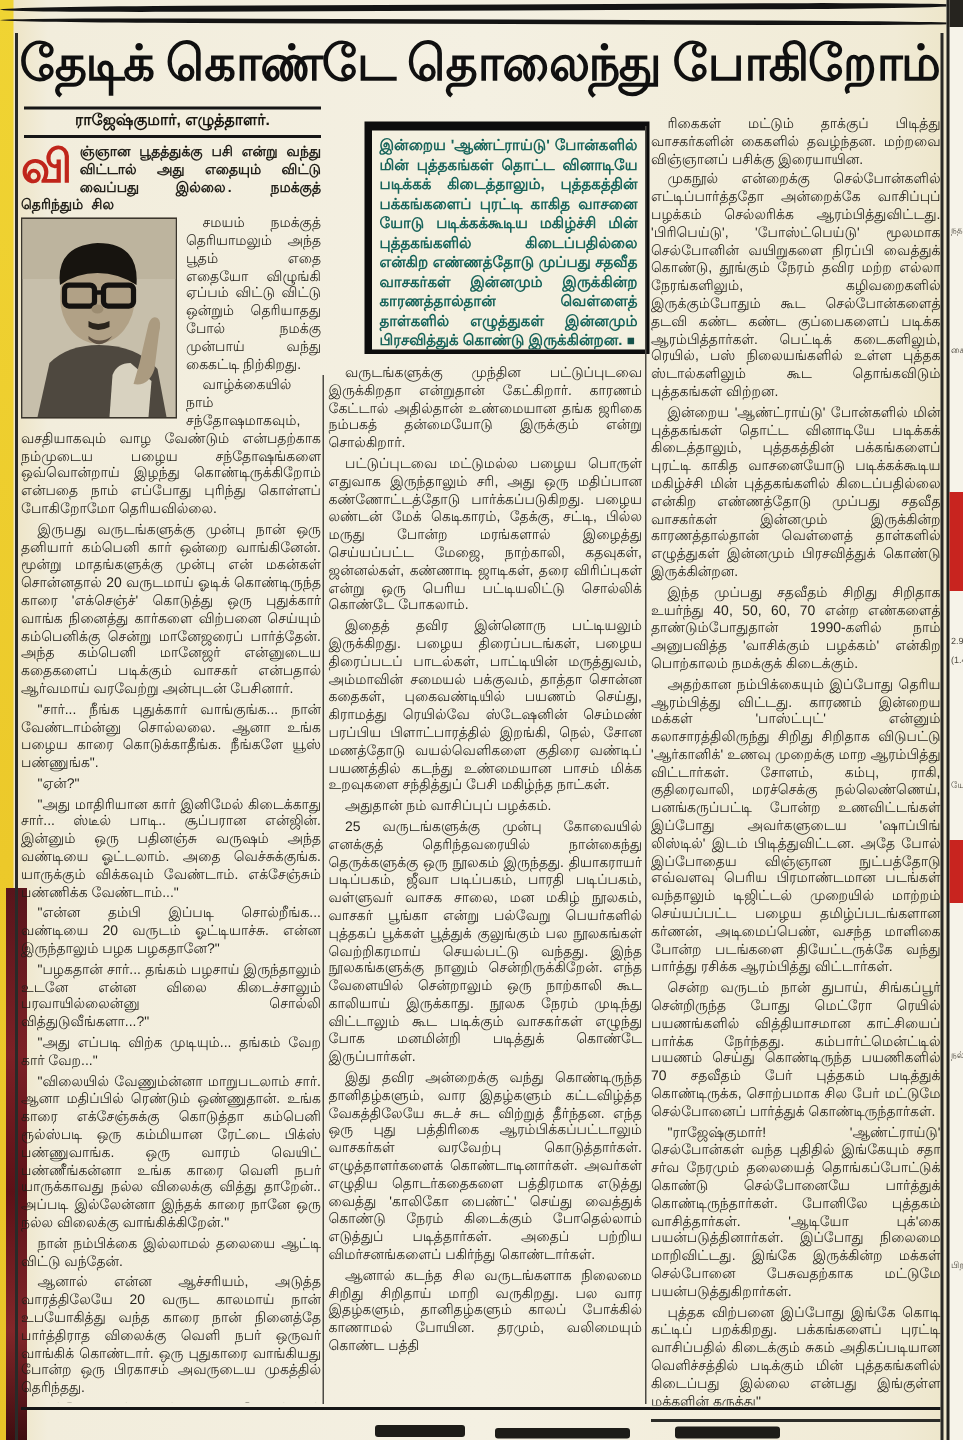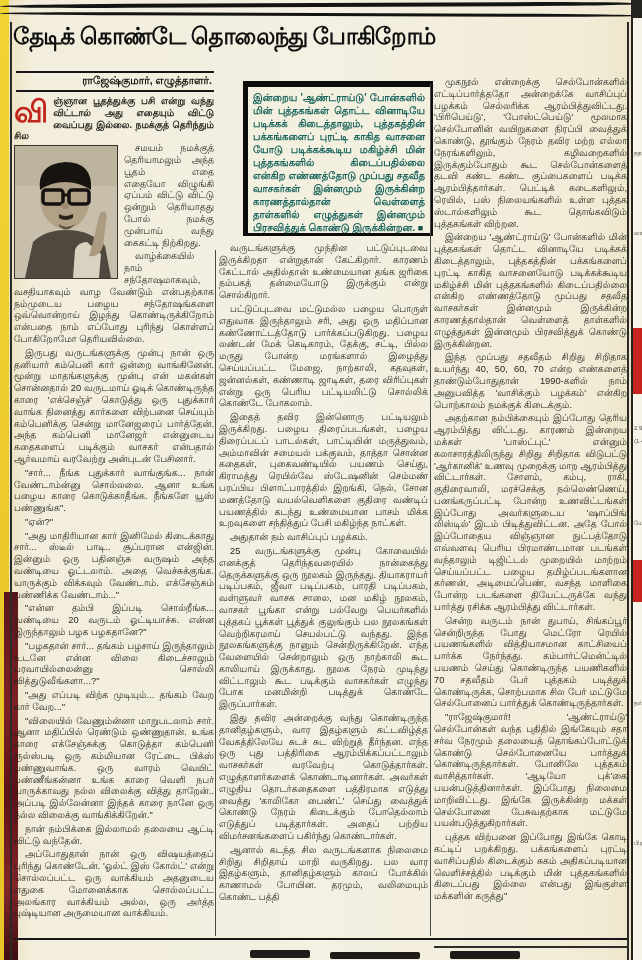--- a/index.html
+++ b/index.html
@@ -9,34 +9,34 @@
     font-family:"Liberation Sans", sans-serif;color:#1d1b16;
   }
   .abs{position:absolute;}
   
   .topline{left:0;width:642px;background:#141414;border-radius:40%/100%;}
   
   .vframe{width:2px;background:#2a2a28;}
   
   .headline{
     left:13px;top:23px;width:613px;height:50px;
-    font-size:23px;font-weight:800;letter-spacing:-1px;color:#101010;
+    font-size:33px;font-weight:800;letter-spacing:-1px;color:#101010;
     white-space:nowrap;overflow:hidden;text-align:left;
   }
   
-  .byline{left:18px;top:74px;width:194px;text-align:right;
+  .byline{left:18px;top:74px;width:194px;text-align:center;
     font-size:10.5px;font-weight:700;color:#18160f;}
   .hrule{background:#161616;}
   
   .col{font-size:9.3px;line-height:1.27;text-align:justify;color:#211f19;overflow:hidden;}
   .col p{margin:0 0 2px 0;text-indent:11px;}
   .col-left{left:14px;top:95px;width:200px;height:840px;}
   .col-mid{left:219px;top:243px;width:209px;height:693px;}
   .col-right{left:434px;top:77px;width:193px;height:860px;}
-  .lead-text{font-weight:600;}
+  .lead-text{font-weight:600;font-family:Liberation Mono, monospace;}
   .dropcap{
     float:left;font-size:30px;line-height:0.9;font-weight:800;
     color:#c0251b;padding:2px 5px 0 0;
   }
   .photo-wrap{
     float:left;width:102px;height:132px;margin:2px 6px 2px 0;
     border:1px solid #3a352c;background:#c9c2b0;
   }
   .photo-wrap svg{display:block;width:100%;height:100%;}
   
@@ -116,38 +116,40 @@
         <p>வாழ்க்கையில் நாம் சந்தோஷமாகவும், வசதியாகவும் வாழ வேண்டும் என்பதற்காக நம்முடைய பழைய சந்தோஷங்களை ஒவ்வொன்றாய் இழந்து கொண்டிருக்கிறோம் என்பதை நாம் எப்போது புரிந்து கொள்ளப் போகிறோமோ தெரியவில்லை.</p>
         <p>இருபது வருடங்களுக்கு முன்பு நான் ஒரு தனியார் கம்பெனி கார் ஒன்றை வாங்கினேன். மூன்று மாதங்களுக்கு முன்பு என் மகன்கள் சொன்னதால் 20 வருடமாய் ஓடிக் கொண்டிருந்த காரை 'எக்செஞ்ச்' கொடுத்து ஒரு புதுக்கார் வாங்க நினைத்து கார்களை விற்பனை செய்யும் கம்பெனிக்கு சென்று மானேஜரைப் பார்த்தேன். அந்த கம்பெனி மானேஜர் என்னுடைய கதைகளைப் படிக்கும் வாசகர் என்பதால் ஆர்வமாய் வரவேற்று அன்புடன் பேசினார்.</p>
         <p>"சார்... நீங்க புதுக்கார் வாங்குங்க... நான் வேண்டாம்ன்னு சொல்லலை. ஆனா உங்க பழைய காரை கொடுக்காதீங்க. நீங்களே யூஸ் பண்ணுங்க".</p>
         <p>"ஏன்?"</p>
         <p>"அது மாதிரியான கார் இனிமேல் கிடைக்காது சார்... ஸ்டீல் பாடி.. சூப்பரான என்ஜின். இன்னும் ஒரு பதினஞ்சு வருஷம் அந்த வண்டியை ஓட்டலாம். அதை வெச்சுக்குங்க. யாருக்கும் விக்கவும் வேண்டாம். எக்சேஞ்சும் பண்ணிக்க வேண்டாம்..."</p>
         <p>"என்ன தம்பி இப்படி சொல்றீங்க... வண்டியை 20 வருடம் ஓட்டியாச்சு. என்ன இருந்தாலும் பழக பழகதானே?"</p>
         <p>"பழகதான் சார்... தங்கம் பழசாய் இருந்தாலும் உடனே என்ன விலை கிடைச்சாலும் பரவாயில்லைன்னு சொல்லி வித்துடுவீங்களா...?"</p>
         <p>"அது எப்படி விற்க முடியும்... தங்கம் வேற கார் வேற..."</p>
         <p>"விலையில் வேணும்ன்னா மாறுபடலாம் சார். ஆனா மதிப்பில் ரெண்டும் ஒண்ணுதான். உங்க காரை எக்சேஞ்சுக்கு கொடுத்தா கம்பெனி ரூல்ஸ்படி ஒரு கம்மியான ரேட்டை பிக்ஸ் பண்ணுவாங்க. ஒரு வாரம் வெயிட் பண்ணீங்கன்னா உங்க காரை வெளி நபர் யாருக்காவது நல்ல விலைக்கு வித்து தாறேன்.. அப்படி இல்லேன்னா இந்தக் காரை நானே ஒரு நல்ல விலைக்கு வாங்கிக்கிறேன்."</p>
         <p>நான் நம்பிக்கை இல்லாமல் தலையை ஆட்டி விட்டு வந்தேன்.</p>
+        <p>ஆனால் என்ன ஆச்சரியம், அடுத்த வாரத்திலேயே 20 வருட காலமாய் நான் உபயோகித்து வந்த காரை நான் நினைத்தே பார்த்திராத விலைக்கு வெளி நபர் ஒருவர் வாங்கிக் கொண்டார். ஒரு புதுகாரை வாங்கியது போன்ற ஒரு பிரகாசம் அவருடைய முகத்தில் தெரிந்தது.</p>
         <p>அப்போதுதான் நான் ஒரு விஷயத்தைப் புரிந்து கொண்டேன். 'ஓல்ட் இஸ் கோல்ட்' என்று சொல்லப்பட்ட ஒரு வாக்கியம் அதனுடைய எதுகை மோனைக்காக சொல்லப்பட்ட அலங்கார வாக்கியம் அல்ல, ஒரு அர்த்த புஷ்டியான அருமையான வாக்கியம்.</p>
       </div>
   </div>
 
   <div class="abs col col-mid">
     <div>
         <p>வருடங்களுக்கு முந்தின பட்டுப்புடவை இருக்கிறதா என்றுதான் கேட்கிறார். காரணம் கேட்டால் அதில்தான் உண்மையான தங்க ஜரிகை நம்பகத் தன்மையோடு இருக்கும் என்று சொல்கிறார்.</p>
         <p>பட்டுப்புடவை மட்டுமல்ல பழைய பொருள் எதுவாக இருந்தாலும் சரி, அது ஒரு மதிப்பான கண்ணோட்டத்தோடு பார்க்கப்படுகிறது. பழைய லண்டன் மேக் கெடிகாரம், தேக்கு, சட்டி, பில்ல மருது போன்ற மரங்களால் இழைத்து செய்யப்பட்ட மேஜை, நாற்காலி, கதவுகள், ஜன்னல்கள், கண்ணாடி ஜாடிகள், தரை விரிப்புகள் என்று ஒரு பெரிய பட்டியலிட்டு சொல்லிக் கொண்டே போகலாம்.</p>
         <p>இதைத் தவிர இன்னொரு பட்டியலும் இருக்கிறது. பழைய திரைப்படங்கள், பழைய திரைப்படப் பாடல்கள், பாட்டியின் மருத்துவம், அம்மாவின் சமையல் பக்குவம், தாத்தா சொன்ன கதைகள், புகைவண்டியில் பயணம் செய்து, கிராமத்து ரெயில்வே ஸ்டேஷனின் செம்மண் பரப்பிய பிளாட்பாரத்தில் இறங்கி, நெல், சோன மணத்தோடு வயல்வெளிகளை குதிரை வண்டிப் பயணத்தில் கடந்து உண்மையான பாசம் மிக்க உறவுகளை சந்தித்துப் பேசி மகிழ்ந்த நாட்கள்.</p>
         <p>அதுதான் நம் வாசிப்புப் பழக்கம்.</p>
         <p>25 வருடங்களுக்கு முன்பு கோவையில் எனக்குத் தெரிந்தவரையில் நான்கைந்து தெருக்களுக்கு ஒரு நூலகம் இருந்தது. தியாகராயர் படிப்பகம், ஜீவா படிப்பகம், பாரதி படிப்பகம், வள்ளுவர் வாசக சாலை, மன மகிழ் நூலகம், வாசகர் பூங்கா என்று பல்வேறு பெயர்களில் புத்தகப் பூக்கள் பூத்துக் குலுங்கும் பல நூலகங்கள் வெற்றிகரமாய் செயல்பட்டு வந்தது. இந்த நூலகங்களுக்கு நானும் சென்றிருக்கிறேன். எந்த வேளையில் சென்றாலும் ஒரு நாற்காலி கூட காலியாய் இருக்காது. நூலக நேரம் முடிந்து விட்டாலும் கூட படிக்கும் வாசகர்கள் எழுந்து போக மனமின்றி படித்துக் கொண்டே இருப்பார்கள்.</p>
         <p>இது தவிர அன்றைக்கு வந்து கொண்டிருந்த தானிதழ்களும், வார இதழ்களும் கட்டவிழ்த்த வேகத்திலேயே சுடச் சுட விற்றுத் தீர்ந்தன. எந்த ஒரு புது பத்திரிகை ஆரம்பிக்கப்பட்டாலும் வாசகர்கள் வரவேற்பு கொடுத்தார்கள். எழுத்தாளர்களைக் கொண்டாடினார்கள். அவர்கள் எழுதிய தொடர்கதைகளை பத்திரமாக எடுத்து வைத்து 'காலிகோ பைண்ட்' செய்து வைத்துக் கொண்டு நேரம் கிடைக்கும் போதெல்லாம் எடுத்துப் படித்தார்கள். அதைப் பற்றிய விமர்சனங்களைப் பகிர்ந்து கொண்டார்கள்.</p>
         <p>ஆனால் கடந்த சில வருடங்களாக நிலைமை சிறிது சிறிதாய் மாறி வருகிறது. பல வார இதழ்களும், தானிதழ்களும் காலப் போக்கில் காணாமல் போயின. தரமும், வலிமையும் கொண்ட பத்தி</p>
       </div>
   </div>
 
   <div class="abs col col-right">
     <div>
+        <p>ரிகைகள் மட்டும் தாக்குப் பிடித்து வாசகர்களின் கைகளில் தவழ்ந்தன. மற்றவை விஞ்ஞானப் பசிக்கு இரையாயின.</p>
         <p>முகநூல் என்றைக்கு செல்போன்களில் எட்டிப்பார்த்ததோ அன்றைக்கே வாசிப்புப் பழக்கம் செல்லரிக்க ஆரம்பித்துவிட்டது. 'பிரிபெய்டு', 'போஸ்ட்பெய்டு' மூலமாக செல்போனின் வயிறுகளை நிரப்பி வைத்துக் கொண்டு, தூங்கும் நேரம் தவிர மற்ற எல்லா நேரங்களிலும், கழிவறைகளில் இருக்கும்போதும் கூட செல்போன்களைத் தடவி கண்ட கண்ட குப்பைகளைப் படிக்க ஆரம்பித்தார்கள். பெட்டிக் கடைகளிலும், ரெயில், பஸ் நிலையங்களில் உள்ள புத்தக ஸ்டால்களிலும் கூட தொங்கவிடும் புத்தகங்கள் விற்றன.</p>
         <p>இன்றைய 'ஆண்ட்ராய்டு' போன்களில் மின் புத்தகங்கள் தொட்ட வினாடியே படிக்கக் கிடைத்தாலும், புத்தகத்தின் பக்கங்களைப் புரட்டி காகித வாசனையோடு படிக்கக்கூடிய மகிழ்ச்சி மின் புத்தகங்களில் கிடைப்பதில்லை என்கிற எண்ணத்தோடு முப்பது சதவீத வாசகர்கள் இன்னமும் இருக்கின்ற காரணத்தால்தான் வெள்ளைத் தாள்களில் எழுத்துகள் இன்னமும் பிரசவித்துக் கொண்டு இருக்கின்றன.</p>
         <p>இந்த முப்பது சதவீதம் சிறிது சிறிதாக உயர்ந்து 40, 50, 60, 70 என்ற எண்களைத் தாண்டும்போதுதான் 1990-களில் நாம் அனுபவித்த 'வாசிக்கும் பழக்கம்' என்கிற பொற்காலம் நமக்குக் கிடைக்கும்.</p>
         <p>அதற்கான நம்பிக்கையும் இப்போது தெரிய ஆரம்பித்து விட்டது. காரணம் இன்றைய மக்கள் 'பாஸ்ட்புட்' என்னும் கலாசாரத்திலிருந்து சிறிது சிறிதாக விடுபட்டு 'ஆர்கானிக்' உணவு முறைக்கு மாற ஆரம்பித்து விட்டார்கள். சோளம், கம்பு, ராகி, குதிரைவாலி, மரச்செக்கு நல்லெண்ணெய், பனங்கருப்பட்டி போன்ற உணவிட்டங்கள் இப்போது அவர்களுடைய 'ஷாப்பிங் லிஸ்டில்' இடம் பிடித்துவிட்டன. அதே போல் இப்போதைய விஞ்ஞான நுட்பத்தோடு எவ்வளவு பெரிய பிரமாண்டமான படங்கள் வந்தாலும் டிஜிட்டல் முறையில் மாற்றம் செய்யப்பட்ட பழைய தமிழ்ப்படங்களான கர்ணன், அடிமைப்பெண், வசந்த மாளிகை போன்ற படங்களை தியேட்டருக்கே வந்து பார்த்து ரசிக்க ஆரம்பித்து விட்டார்கள்.</p>
         <p>சென்ற வருடம் நான் துபாய், சிங்கப்பூர் சென்றிருந்த போது மெட்ரோ ரெயில் பயணங்களில் வித்தியாசமான காட்சியைப் பார்க்க நேர்ந்தது. கம்பார்ட்மென்ட்டில் பயணம் செய்து கொண்டிருந்த பயணிகளில் 70 சதவீதம் பேர் புத்தகம் படித்துக் கொண்டிருக்க, சொற்பமாக சில பேர் மட்டுமே செல்போனைப் பார்த்துக் கொண்டிருந்தார்கள்.</p>
         <p>"ராஜேஷ்குமார்! 'ஆண்ட்ராய்டு' செல்போன்கள் வந்த புதிதில் இங்கேயும் சதா சர்வ நேரமும் தலையைத் தொங்கப்போட்டுக் கொண்டு செல்போனையே பார்த்துக் கொண்டிருந்தார்கள். போனிலே புத்தகம் வாசித்தார்கள். 'ஆடியோ புக்'கை பயன்படுத்தினார்கள். இப்போது நிலைமை மாறிவிட்டது. இங்கே இருக்கின்ற மக்கள் செல்போனை பேசுவதற்காக மட்டுமே பயன்படுத்துகிறார்கள்.</p>
         <p>புத்தக விற்பனை இப்போது இங்கே கொடி கட்டிப் பறக்கிறது. பக்கங்களைப் புரட்டி வாசிப்பதில் கிடைக்கும் சுகம் அதிகப்படியான வெளிச்சத்தில் படிக்கும் மின் புத்தகங்களில் கிடைப்பது இல்லை என்பது இங்குள்ள மக்களின் கருத்து"</p>
       </div>
   </div>
 

